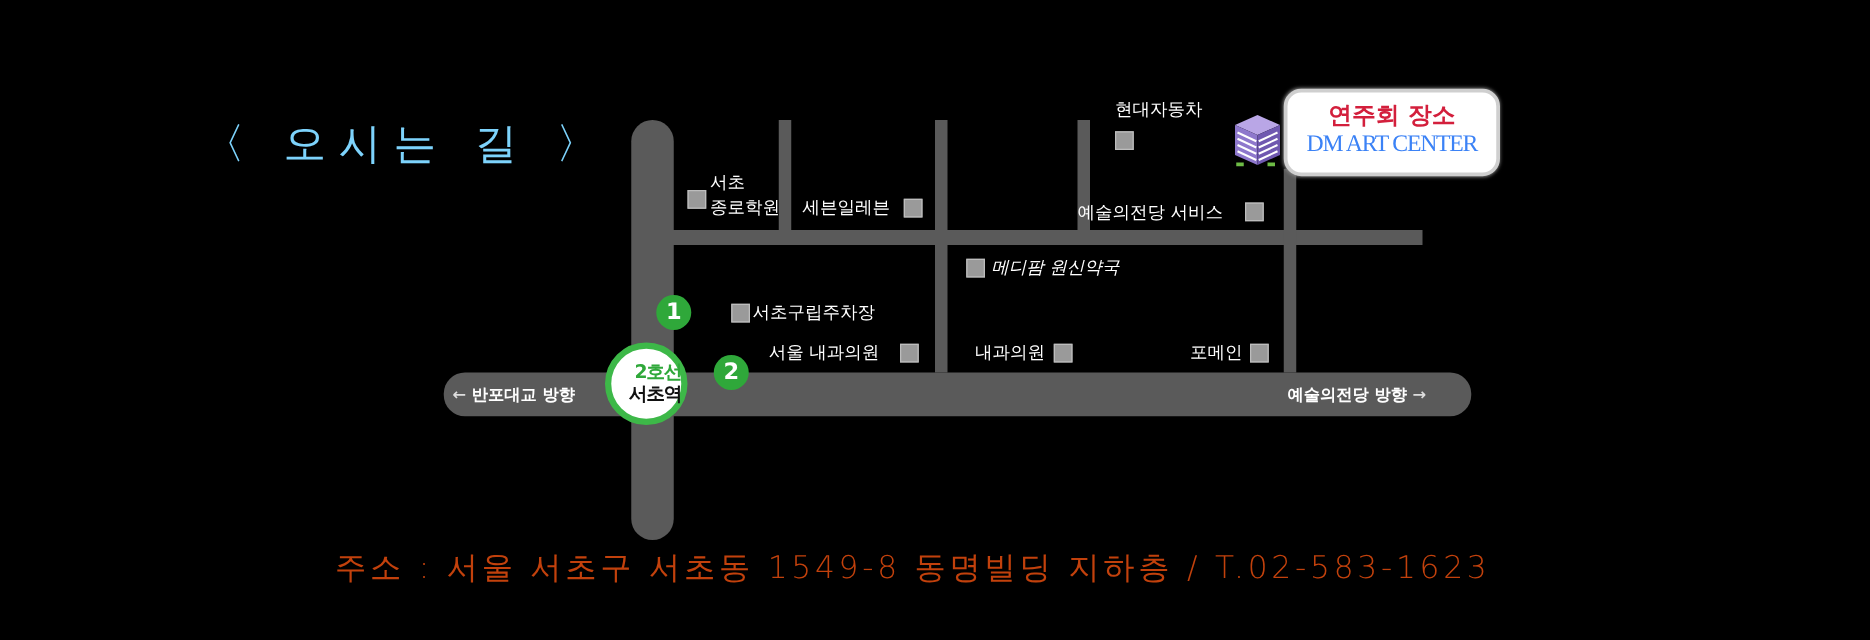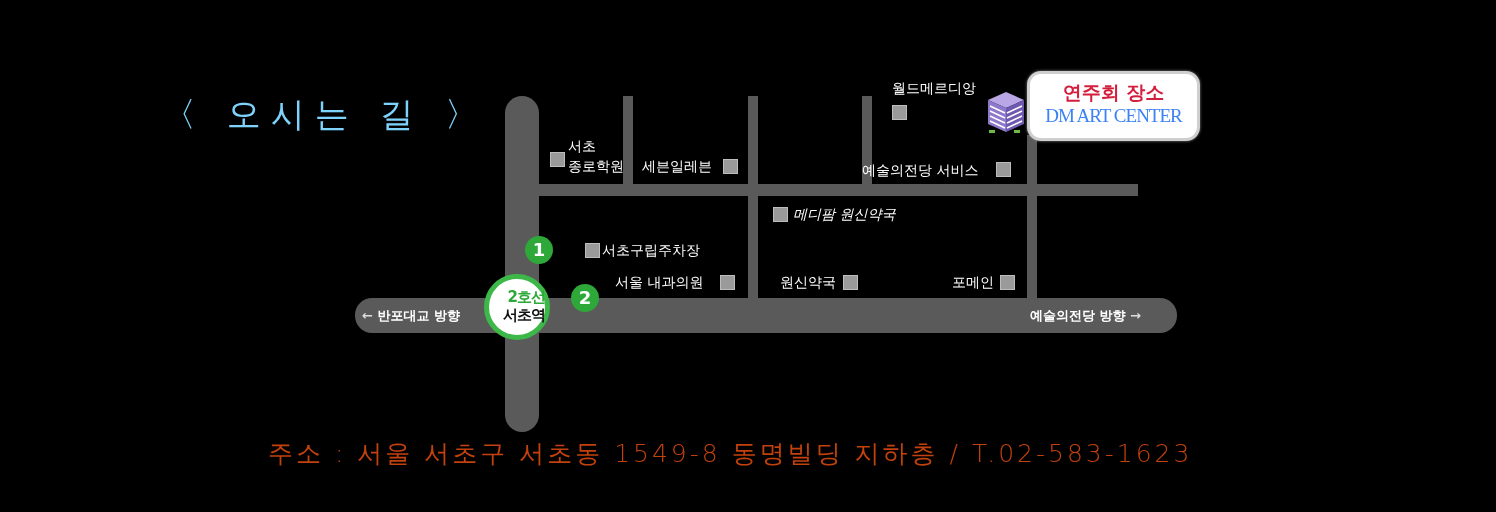--- a/index.html
+++ b/index.html
@@ -34,36 +34,36 @@
   <div class="road" style="left:862px;top:96px;width:10px;height:88px;"></div>
   <div class="road" style="left:1027px;top:135px;width:10px;height:163px;"></div>
 
   <div class="sq" style="left:550px;top:152px;"></div>
   <div class="lbl" style="left:568px;top:138px;">서초</div>
   <div class="lbl" style="left:568px;top:158px;">종로학원</div>
 
   <div class="lbl" style="left:642px;top:158px;">세븐일레븐</div>
   <div class="sq" style="left:723px;top:159px;"></div>
 
-  <div class="lbl" style="left:892px;top:80px;">월드메르디앙</div>
+  <div class="lbl" style="left:892px;top:80px;">현대자동차</div>
   <div class="sq" style="left:892px;top:105px;"></div>
 
   <div class="lbl" style="left:862px;top:162px;">예술의전당 서비스</div>
   <div class="sq" style="left:996px;top:162px;"></div>
 
   <div class="sq" style="left:773px;top:207px;"></div>
   <div class="lbl" style="left:793px;top:206px;font-style:italic;">메디팜 원신약국</div>
 
   <div class="sq" style="left:585px;top:243px;"></div>
   <div class="lbl" style="left:602px;top:242px;">서초구립주차장</div>
 
   <div class="lbl" style="left:615px;top:274px;">서울 내과의원</div>
   <div class="sq" style="left:720px;top:275px;"></div>
 
-  <div class="lbl" style="left:780px;top:274px;">원신약국</div>
+  <div class="lbl" style="left:780px;top:274px;">내과의원</div>
   <div class="sq" style="left:843px;top:275px;"></div>
 
   <div class="lbl" style="left:952px;top:274px;">포메인</div>
   <div class="sq" style="left:1000px;top:275px;"></div>
 
   <div class="num" style="left:525px;top:236px;">1</div>
   <div class="num" style="left:571px;top:284px;">2</div>
 
   <div class="dir" style="left:362px;top:307px;">
     <span style="color:#ddd;">←</span>

